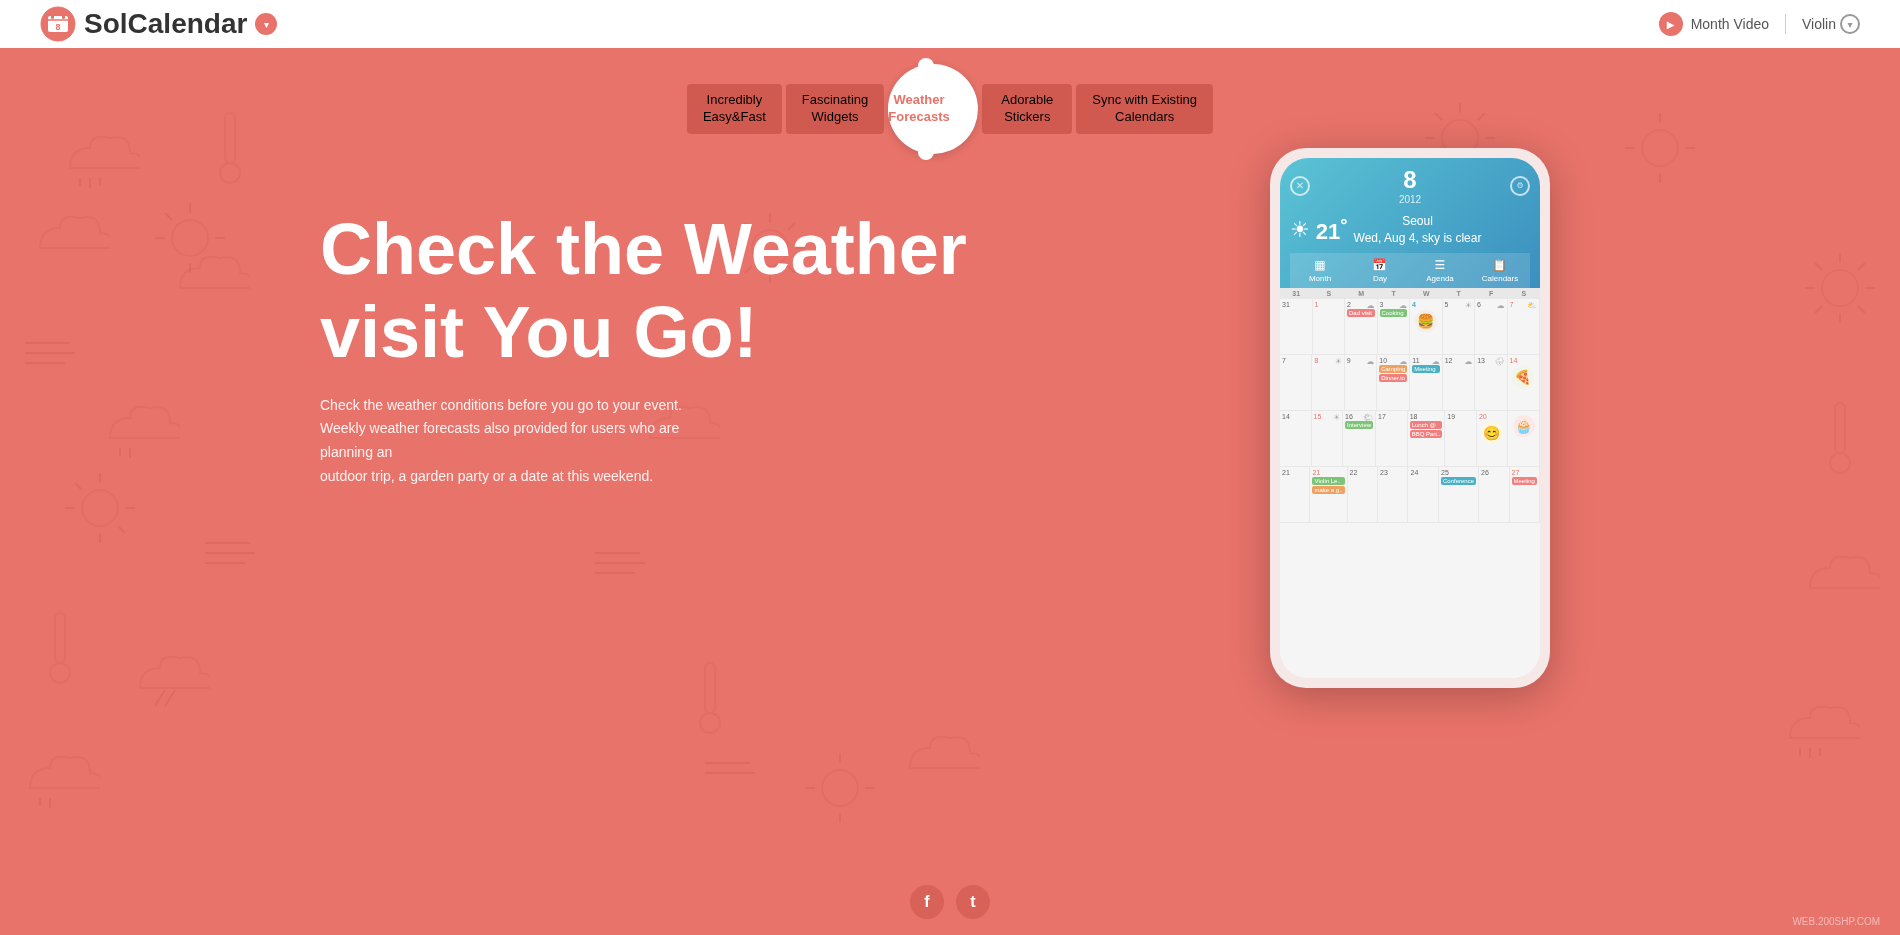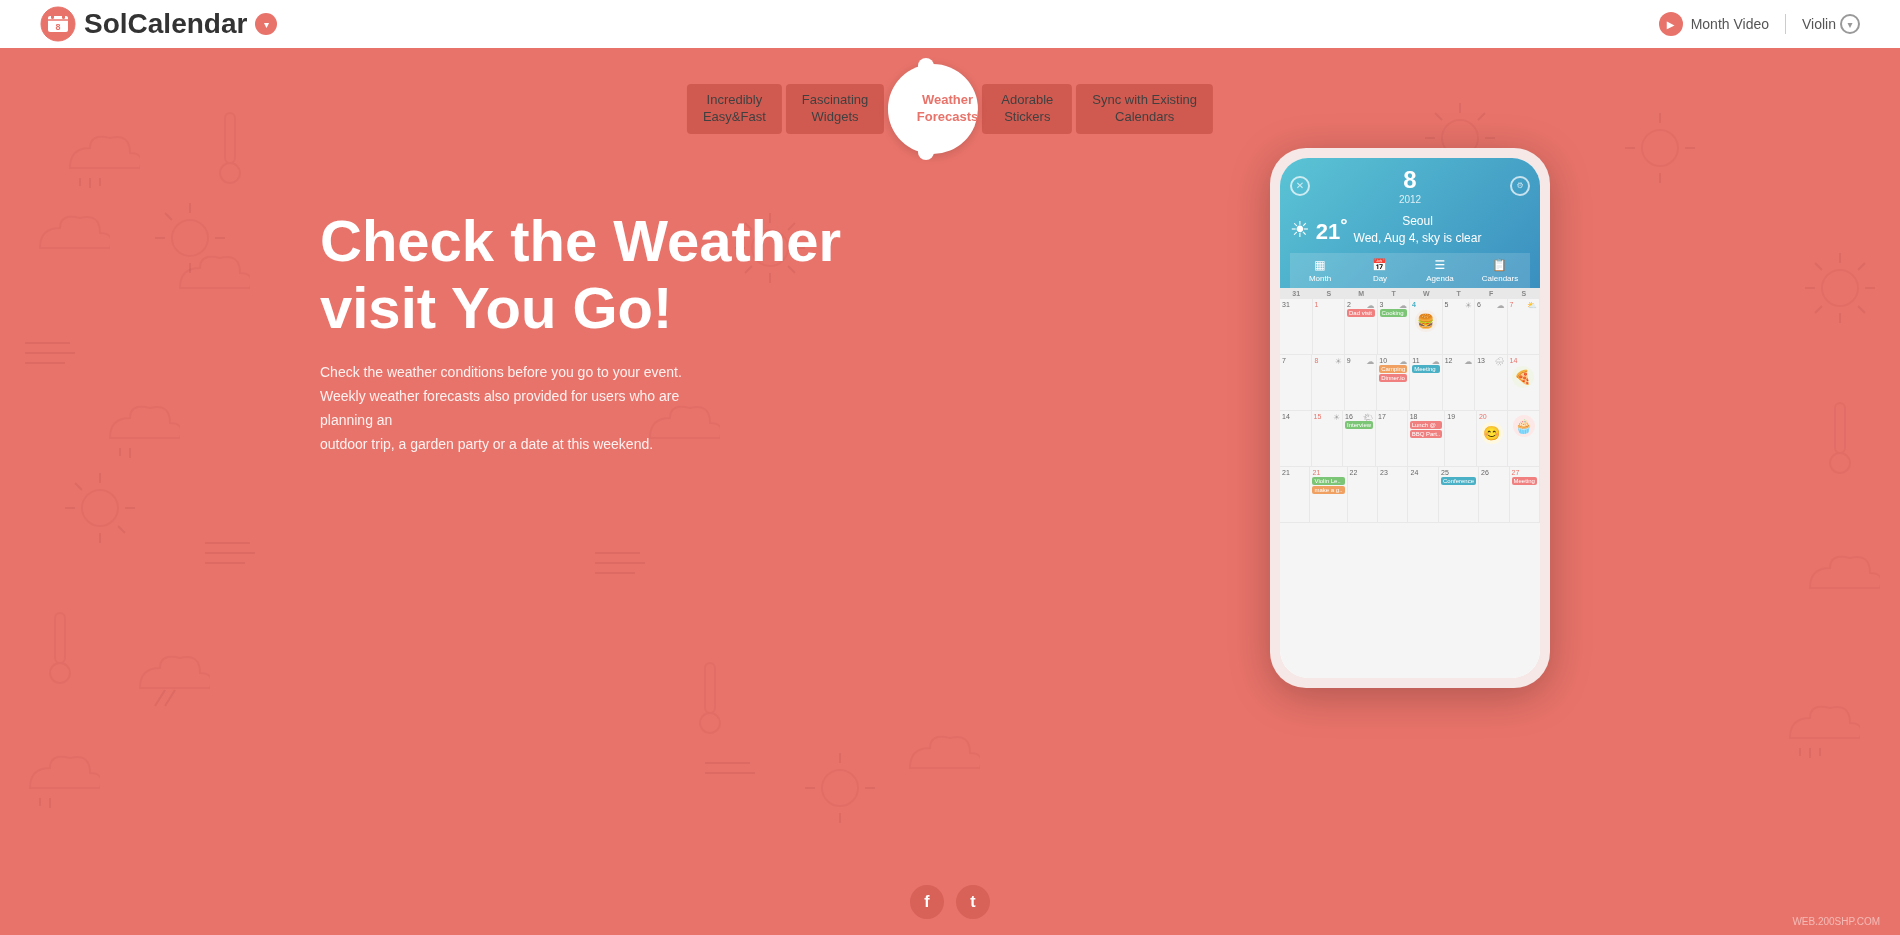--- a/index.html
+++ b/index.html
@@ -113,41 +113,41 @@
       left: 50%;
       transform: translateX(-50%);
       display: flex;
       align-items: center;
       gap: 4px;
       z-index: 5;
     }
     .nav-tab {
       padding: 8px 16px;
       font-size: 13px;
-      color: #404040;
+      color: #000000;
       background: rgba(200,80,70,0.7);
       border-radius: 4px;
       cursor: pointer;
       text-align: center;
       line-height: 1.3;
       min-width: 90px;
     }
     .nav-tab-active-wrapper {
       position: relative;
       display: flex;
       align-items: center;
       justify-content: center;
     }
     .nav-tab-badge {
       width: 90px;
       height: 90px;
       background: #fff;
       border-radius: 50%;
       display: flex;
-      align-items: flex-end;
+      align-items: flex-start;
       justify-content: center;
       flex-direction: column;
       color: #e8736a;
       font-size: 13px;
       font-weight: bold;
       text-align: center;
       line-height: 1.3;
       position: relative;
       box-shadow: 0 2px 10px rgba(0,0,0,0.15);
       cursor: pointer;
@@ -163,21 +163,21 @@
     }
     .nav-tab-badge::before { top: -6px; left: 30px; }
     .nav-tab-badge::after { bottom: -6px; left: 30px; }
 
     .headline {
       position: absolute;
       top: 160px;
       left: 320px;
     }
     .headline h1 {
-      font-size: 58px;
+      font-size: 72px;
       font-weight: bold;
       color: #fff;
       line-height: 1.15;
     }
     .headline p {
       margin-top: 20px;
       font-size: 14px;
       color: rgba(255,255,255,0.9);
       line-height: 1.7;
       max-width: 400px;

